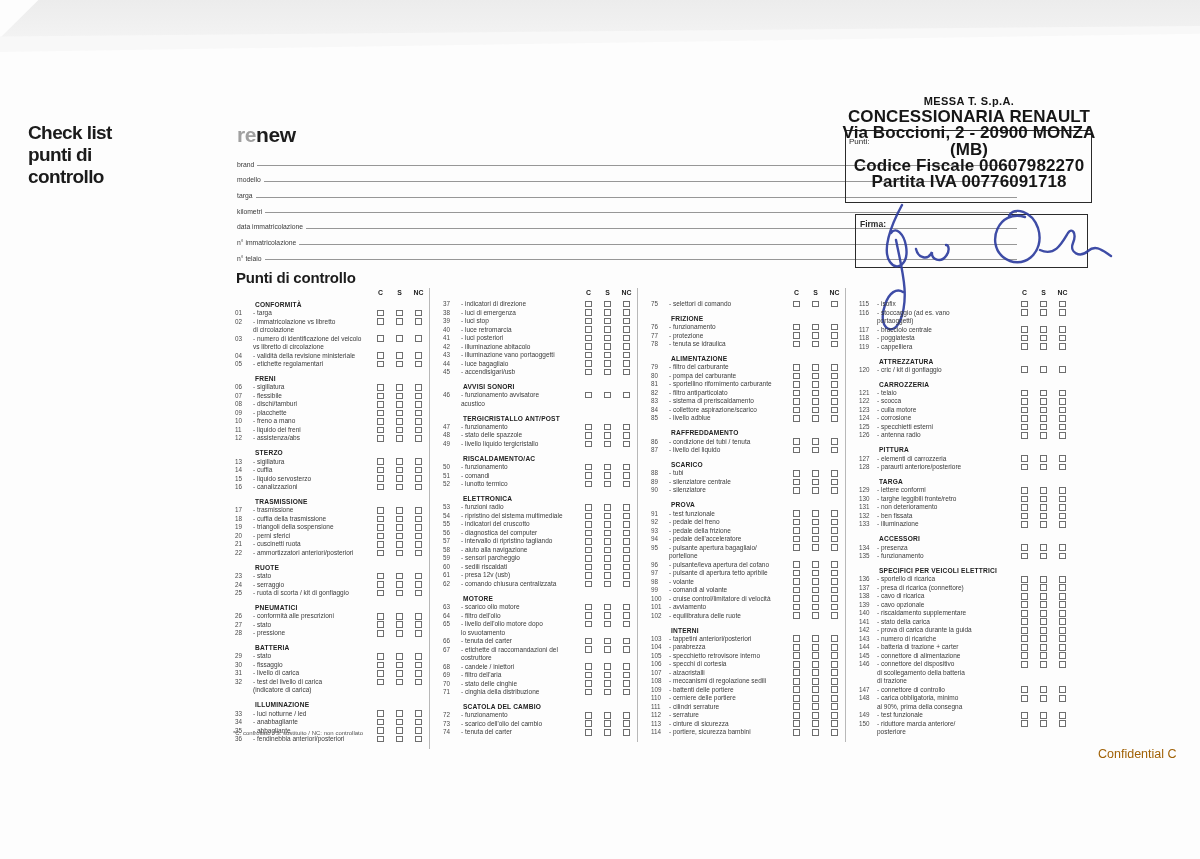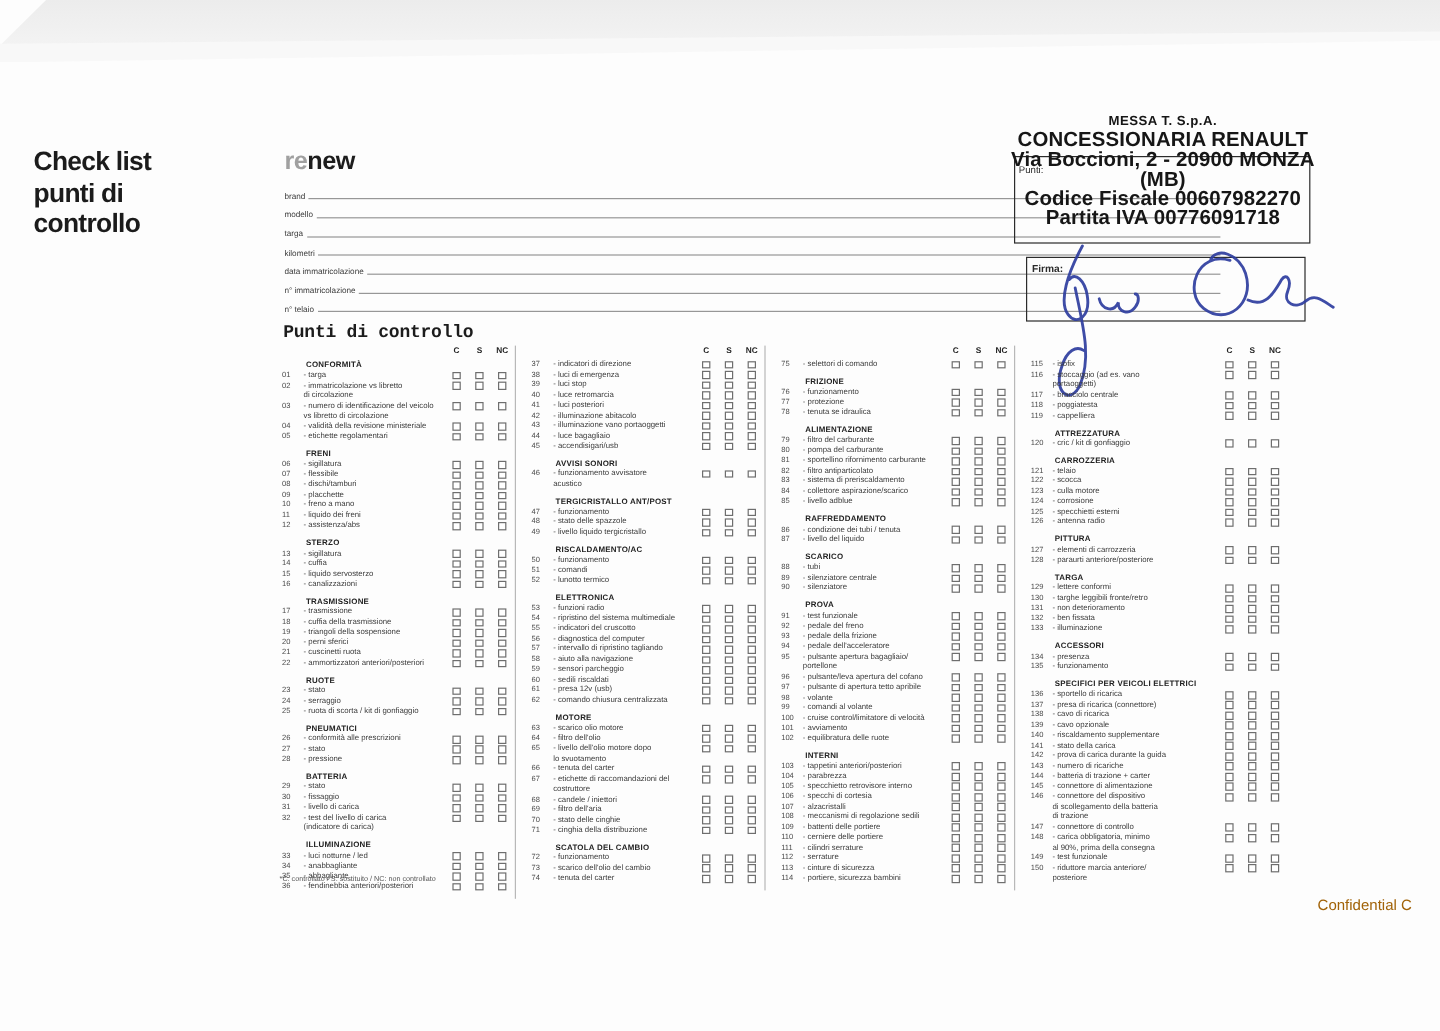--- a/index.html
+++ b/index.html
@@ -9,34 +9,34 @@
     font-family:"Liberation Sans","DejaVu Sans",sans-serif;
     color:#333;
   }
   .scan-band{position:absolute;top:0;left:0;width:1200px;height:38px;
     background:linear-gradient(180deg,#ececec,#f3f3f3);
     clip-path:polygon(3.2% 0,100% 0,100% 72%,0 100%);}
   .scan-band2{position:absolute;top:26px;left:0;width:1200px;height:26px;
     background:#f8f8f8;clip-path:polygon(0 40%,100% 0,100% 30%,0 100%);}
 
   .doc-title{position:absolute;left:28px;top:122px;width:200px;
-    font-size:22px;font-weight:bold;line-height:1.17;letter-spacing:-0.6px;
+    font-size:19px;font-weight:bold;line-height:1.17;letter-spacing:-0.6px;
     color:#1b1b1b;white-space:pre-line;}
 
   .renew-logo{position:absolute;left:237px;top:123px;font-size:21px;
     font-weight:bold;letter-spacing:-0.4px;color:#1d1d1d;}
   .renew-logo .re{color:#a0a0a0;font-weight:bold;text-align:center;}
 
   #form-fields{position:absolute;left:237px;top:153px;width:780px;}
   .form-row{height:15.7px;display:flex;align-items:flex-end;}
   .form-label{font-size:6.8px;color:#3a3a3a;line-height:9px;white-space:nowrap;}
   .form-line{flex:1;border-bottom:0.8px solid #979797;margin-left:3px;margin-bottom:2.5px;height:1px;}
 
   .punti-heading{position:absolute;left:236px;top:269px;font-size:15px;
-    font-weight:bold;color:#1c1c1c;letter-spacing:-0.2px;font-family:Liberation Mono, monospace;}
+    font-weight:bold;color:#1c1c1c;letter-spacing:-0.2px;}
 
   .timbro-box{position:absolute;left:845px;top:130px;width:245px;height:71px;
     border:1.6px solid #2b2b2b;background:transparent;}
   .timbro-label{position:absolute;left:849px;top:137px;font-size:8px;color:#2b2b2b;}
   .stamp-text{position:absolute;left:832px;top:93px;width:274px;text-align:center;
     color:#161616;line-height:16.2px;}
   .stamp-line{font-size:17px;letter-spacing:0.1px;font-weight:bold;}
   .stamp-co{font-size:11px;font-weight:bold;letter-spacing:0.4px;}
 
   .firma-box{position:absolute;left:855px;top:214px;width:231px;height:52px;

